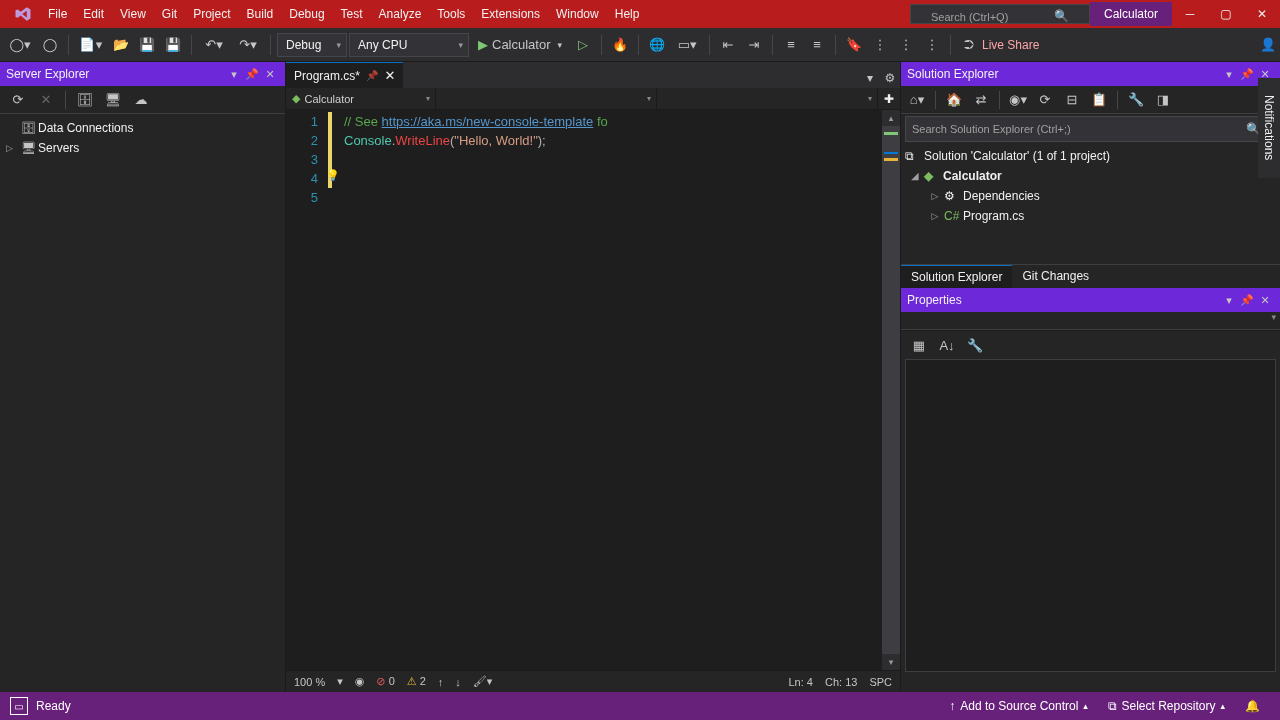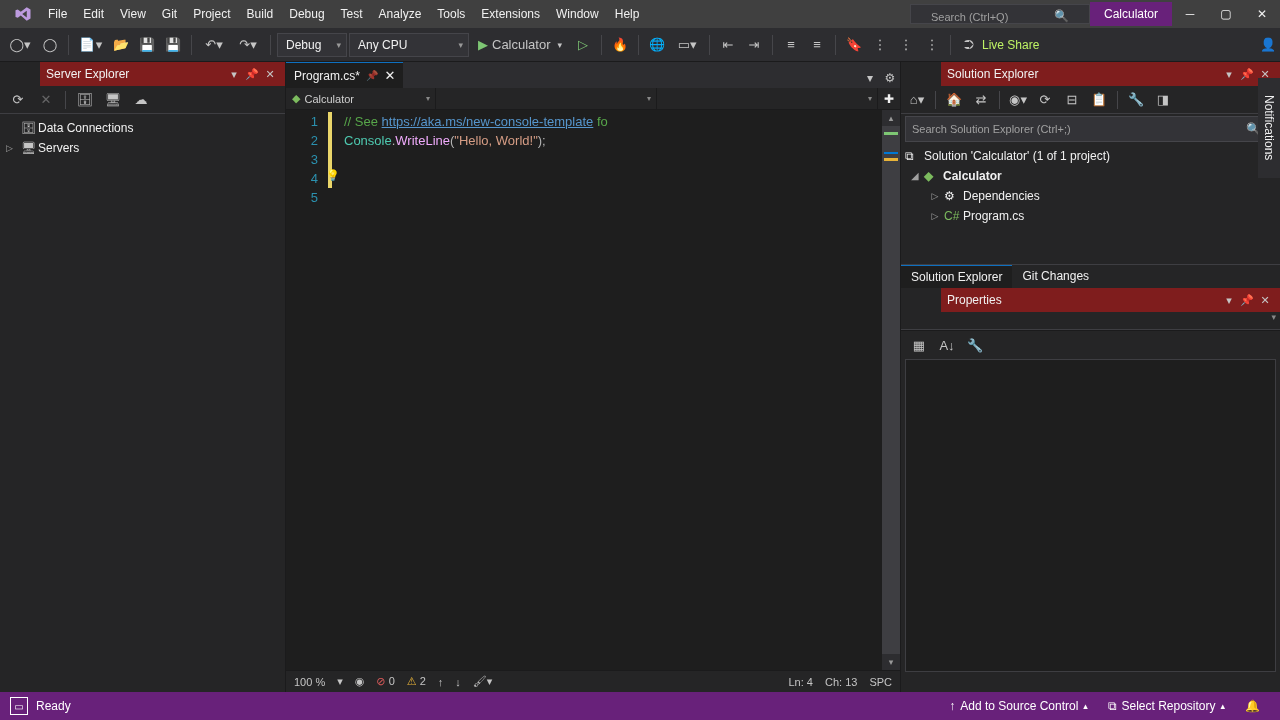--- a/index.html
+++ b/index.html
@@ -1,44 +1,44 @@
 <!DOCTYPE html>
 <html><head>
 <meta charset="utf-8">
 <style>
 * { margin:0; padding:0; box-sizing:border-box; font-family:"Segoe UI",Arial,sans-serif; }
 body { width:1280px; height:720px; background:#1b1b1c; color:#f1f1f1; font-size:12px; overflow:hidden; }
 
 
-.menubar { height:28px; background:#404040; display:flex; align-items:center; padding-left:6px; }
+.menubar { height:28px; background:#b91c1c; display:flex; align-items:center; padding-left:6px; }
 .vs-logo { width:22px; height:22px; margin:0 6px; display:flex; align-items:center; justify-content:center; color:#bd9bdf; }
 .menu-item { padding:5px 8px; cursor:pointer; color:#f1f1f1; }
 .menu-spacer { flex:1; }
 .search-box { width:180px; height:20px; background:#333337; border:1px solid #45454a; display:flex; align-items:flex-end; padding:0 20px; color:#a0a0a0; font-size:11px; }
 .search-box .sicon { margin-left:auto; font-size:12px; }
 .app-name { background:#68217a; color:#fff; padding:5px 14px; font-size:12px; }
 .win-btn { width:36px; height:28px; display:flex; align-items:center; justify-content:center; color:#f1f1f1; }
 
 
 .toolbar { height:34px; background:#2d2d30; border-bottom:1px solid #1b1b1c; display:flex; align-items:center; padding-left:4px; gap:2px; }
 .tb-btn { width:24px; height:24px; display:flex; align-items:center; justify-content:center; color:#c5c5c5; font-size:13px; border:1px solid transparent; }
 .tb-btn.drop { width:32px; }
 .tb-sep { width:1px; height:20px; background:#46464a; margin:0 4px; }
 .tb-combo { height:24px; background:#333337; border:1px solid #45454a; display:flex; align-items:center; padding:0 18px 0 8px; color:#f1f1f1; position:relative; font-size:12px; }
 .tb-combo::after { content:"▾"; position:absolute; right:5px; font-size:9px; color:#999; }
 .tb-run { display:flex; align-items:center; gap:4px; padding:0 6px; }
 .tb-run .tri { color:#7ec774; }
-.tb-text { color:#bef264; font-size:12px; padding:0 4px; }
+.tb-text { color:#fca5a5; font-size:12px; padding:0 4px; }
 
 
 .main { display:flex; height:630px; }
 
 
 .left { width:286px; background:#252526; border-right:1px solid #1b1b1c; display:flex; flex-direction:column; }
-.panel-hdr { height:24px; background:#7f1d1d; display:flex; align-items:center; padding:0 6px; color:#f1f1f1; font-size:12px;margin-left:40px; }
+.panel-hdr { height:24px; background:#6d28d9; display:flex; align-items:center; padding:0 6px; color:#f1f1f1; font-size:12px; }
 .panel-hdr .ttl { flex:1; }
 .panel-hdr .pb { width:18px; text-align:center; color:#c5c5c5; font-size:11px; }
 .panel-tb { height:28px; display:flex; align-items:center; gap:4px; padding:0 6px; background:#252526; border-bottom:1px solid #3e3e42; }
 .panel-tb-sep { width:1px; height:18px; background:#46464a; margin:0 3px; }
 .tree { padding:4px 0; }
 .tree-row { display:flex; align-items:center; height:20px; padding-left:6px; gap:3px; color:#f1f1f1; }
 .tree-row .arrow { width:12px; font-size:9px; color:#a0a0a0; }
 .tree-row .ticon { width:14px; height:14px; color:#c5c5c5; }
 
 
@@ -56,21 +56,21 @@
 .code-wrap { flex:1; display:flex; position:relative; }
 .gutter { width:40px; background:#1e1e1e; text-align:right; padding-right:8px; color:#2b91af; font-family:Consolas,monospace; font-size:13px; line-height:19px; padding-top:2px; }
 .margin2 { width:18px; background:#1e1e1e; position:relative; }
 .chg { position:absolute; left:2px; width:4px; background:#ead66a; }
 .bulb { position:absolute; left:0; top:59px; font-size:11px; color:#e8d27b; }
 .code { flex:1; font-family:Consolas,monospace; font-size:13px; line-height:19px; color:#dcdcdc; padding-top:2px; position:relative; }
 .code .line { white-space:pre; }
 .c-comment { color:#57a64a; }
 .c-url { color:#5696cd; text-decoration:underline; }
 .c-type { color:#4ec9b0; }
-.c-method { color:#f0abfc;text-align:right; }
+.c-method { color:#ef4444;text-align:right; }
 .c-string { color:#d69d85; }
 .c-kw { color:#569cd6; }
 .c-op { color:#b4b4b4; }
 .c-cursor { display:inline-block; width:1px; height:16px; background:#dcdcdc; vertical-align:text-bottom; }
 .code .hl { background:#0d3a58; outline:1px solid #264f78; }
 .dots { text-decoration:underline dotted #6a9955; text-underline-offset:2px; }
 .vscroll { width:18px; background:#3e3e42; position:relative; }
 .vscroll .arr { position:absolute; width:100%; height:16px; background:#2d2d30; color:#999; text-align:center; font-size:9px; line-height:16px; }
 .vscroll .mark { position:absolute; left:2px; width:14px; height:3px; }
 

